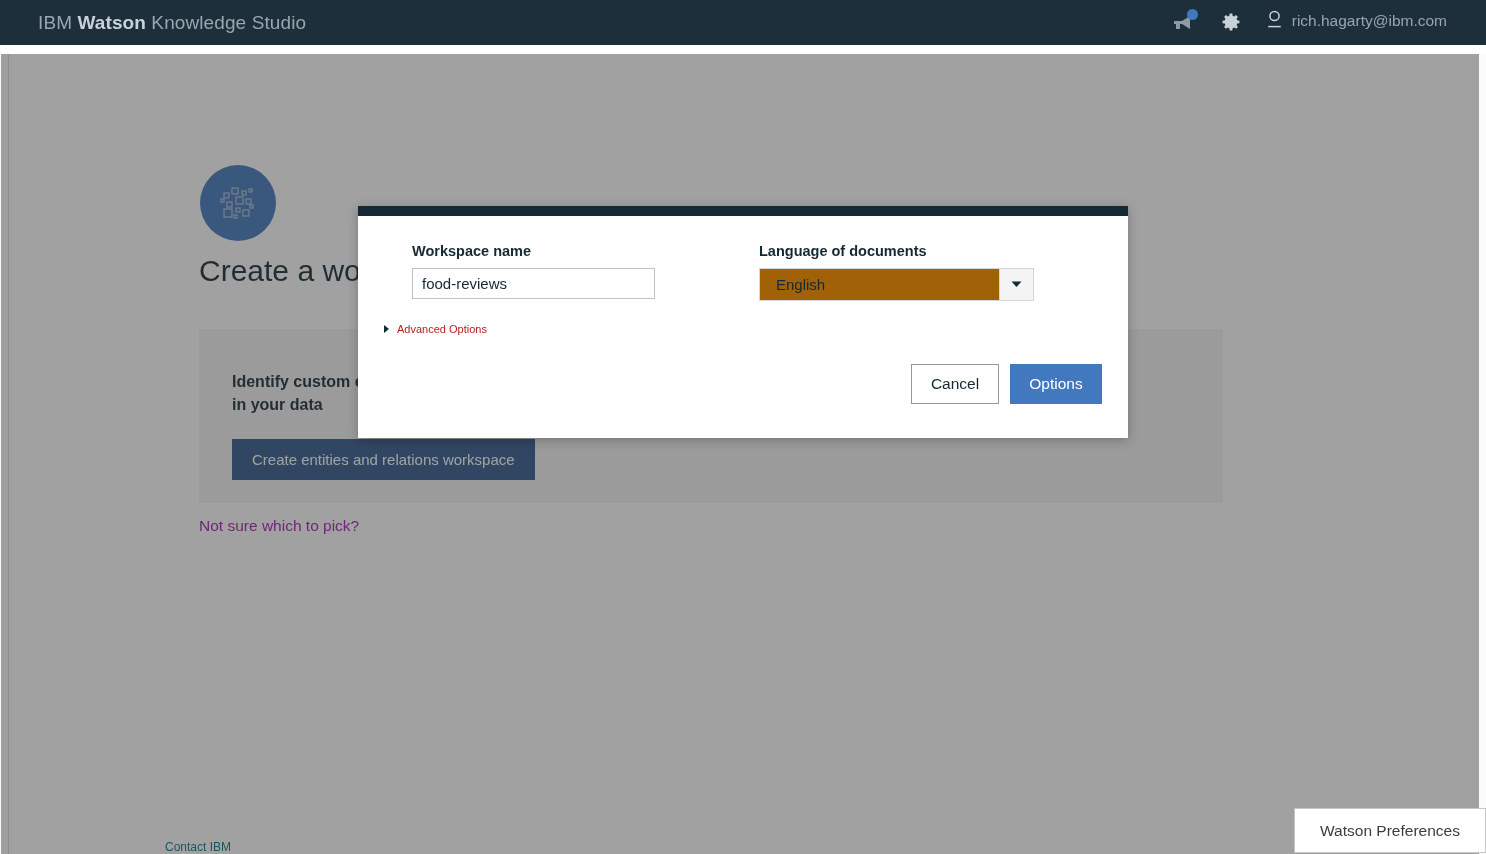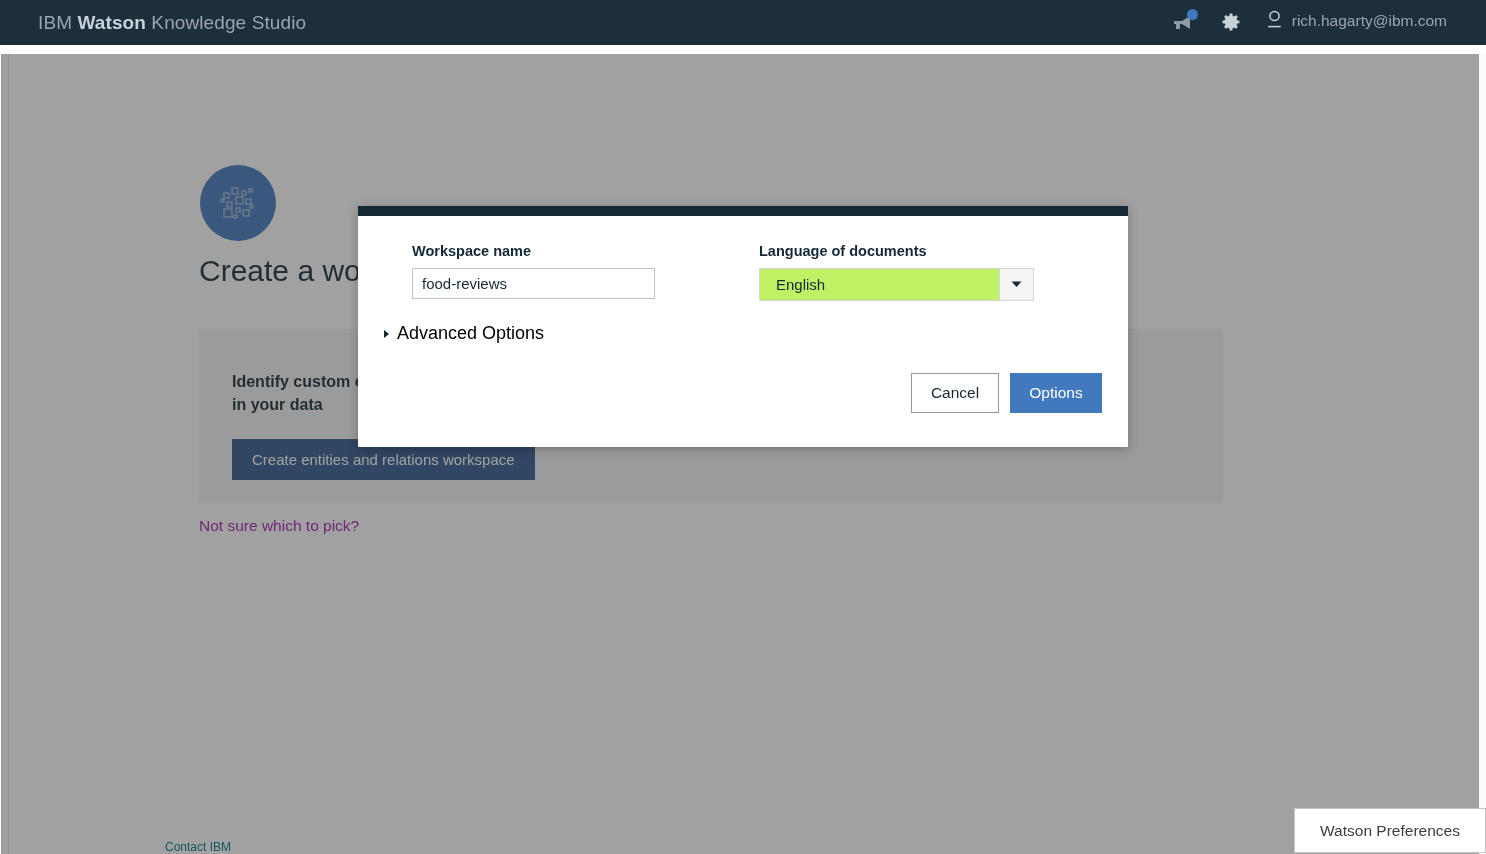--- a/index.html
+++ b/index.html
@@ -245,21 +245,21 @@
   #lang-select-wrap {
     display: flex;
     width: 275px;
     height: 33px;
     box-sizing: border-box;
     border: 1px solid #d4d7d9;
     cursor: pointer;
   }
   #lang-select-value {
     flex: 1;
-    background: #bef264;
+    background: #a16207;
     display: flex;
     align-items: center;
     padding-left: 16px;
     font-size: 15px;
     color: #152935;
     border-right: 1px solid #d4d7d9;
   }
   #lang-select-arrow {
     width: 33px;
     background: #f4f4f4;
@@ -302,22 +302,22 @@
     cursor: pointer;
     width: fit-content;
   }
   #advanced-caret {
     width: 0; height: 0;
     border-left: 5px solid #152935;
     border-top: 4px solid transparent;
     border-bottom: 4px solid transparent;
   }
   #advanced-label {
-    font-size: 18px;
-    color: #000000;
+    font-size: 11px;
+    color: #b91c1c;
     white-space: nowrap;
   }
   #modal-footer {
     display: flex;
     justify-content: flex-end;
     gap: 11px;
     padding: 29px 26px 34px 26px;
   }
   #cancel-button {
     width: 88px;

